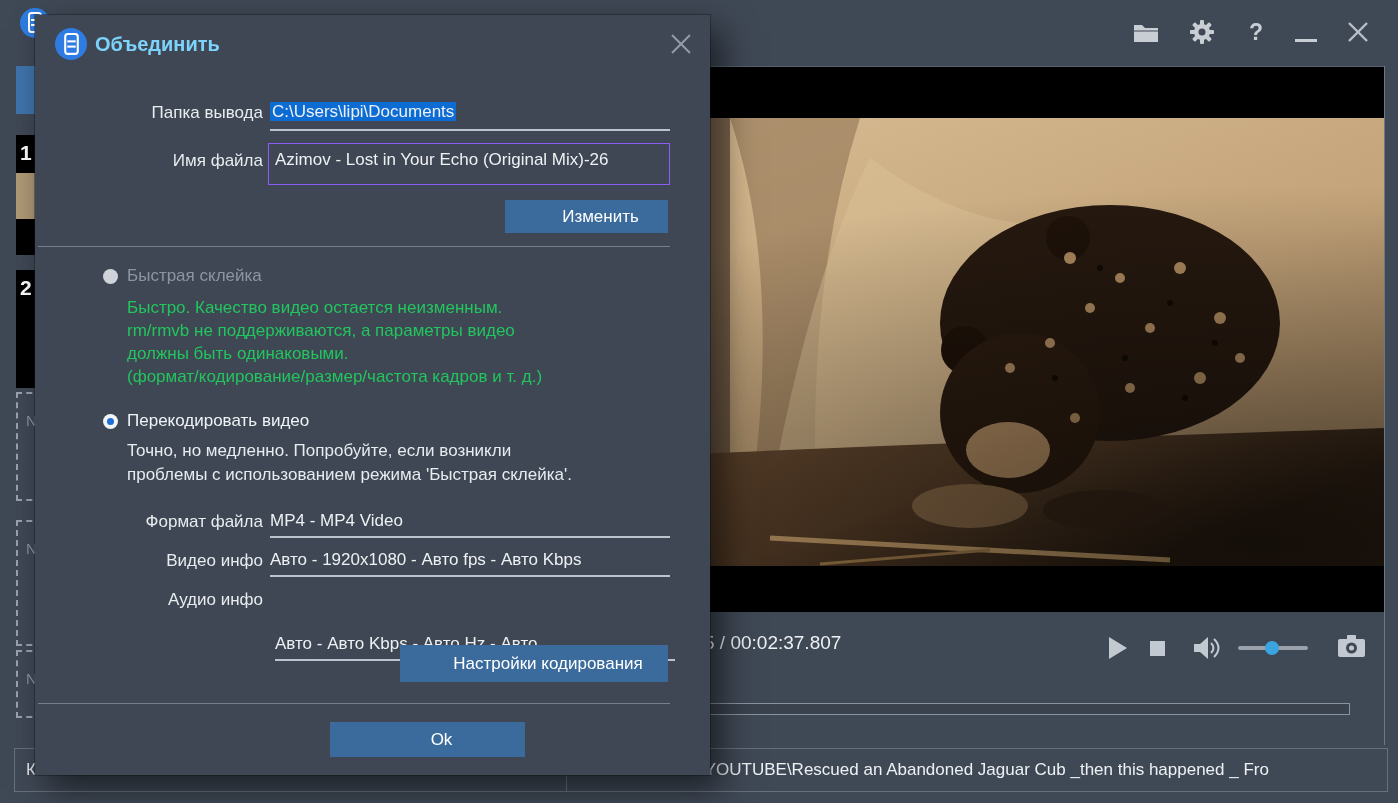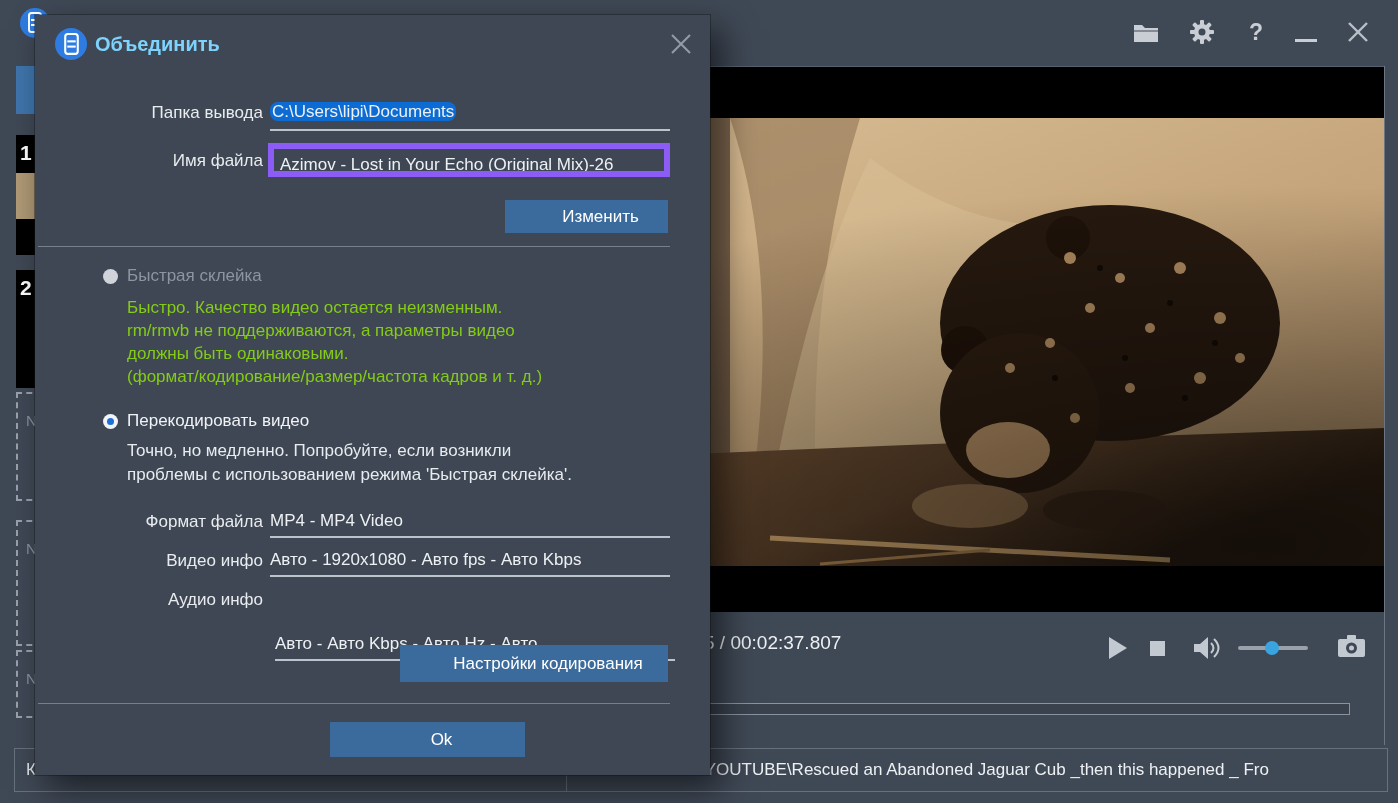--- a/index.html
+++ b/index.html
@@ -48,35 +48,35 @@
             box-shadow:12px 14px 32px rgba(0,0,0,.55), 0 0 0 1px rgba(20,24,30,.4); }
   .dlg { position:absolute; }
   .dlg-logo { left:20px; top:13px; width:32px; height:32px; border-radius:50%; background:#2e7ce2;
               display:flex; align-items:center; justify-content:center; }
   .dlg-title { left:60px; top:18px; font-size:20px; font-weight:bold; color:#7dd3fc; }
   .dlg-close { right:16px; top:16px; width:26px; height:26px; }
 
   .form-label { width:210px; text-align:right; font-size:17px; color:#e9ecef; white-space:nowrap; }
   .field-underline { border-bottom:2px solid #bcc3cc; }
   .sel-text { background:#0c6cd4; color:#fff; padding:0 2px; }
-  .name-input { left:233px; top:128px; width:402px; height:34px; border:6px solid #8b5cf6;
+  .name-input { left:233px; top:128px; width:402px; height:42px; border:1px solid #8b5cf6;
                 background:transparent; color:#eef1f4; font-size:17px; line-height:32px; padding:0 6px;
                 overflow:hidden; white-space:nowrap; font-family:"Liberation Sans", sans-serif; }
 
   .btn { background:#3a6b9c; color:#fff; font-size:17px; display:flex; align-items:center;
          justify-content:center; cursor:pointer; font-family:"Liberation Sans", sans-serif; border:none;padding-left:28px; }
   .divider { left:3px; width:632px; height:1px; background:#767f8c; }
 
   .radio { width:15px; height:15px; border-radius:50%; }
   .radio-disabled { background:#d0d4da; }
   .radio-on { background:#f2f4f7; display:flex; align-items:center; justify-content:center; }
   .radio-dot { width:7px; height:7px; border-radius:50%; background:#1e6fd6; }
   .radio-label { font-size:17px; }
   .dim { color:#8d95a2; }
-  .desc-dim { font-size:17px; line-height:23px; color:#84cc16; }
+  .desc-dim { font-size:17px; line-height:23px; color:#22c55e; }
   .desc-bright { font-size:17px; line-height:24px; color:#e8ebef; }
   .field-value { font-size:17px; color:#eef1f4; white-space:nowrap; }
 </style>
 </head>
 <body>
 
 <div class="screen">
 
   <div class="abs app-logo">
     <svg width="18" height="22" viewBox="0 0 18 22">
@@ -246,21 +246,21 @@
     <div class="dlg dlg-title">Объединить</div>
     <div class="dlg dlg-close">
       <svg width="26" height="26" viewBox="0 0 26 26">
         <line x1="4" y1="4" x2="22" y2="22" stroke="#959ca8" stroke-width="2"></line>
         <line x1="22" y1="4" x2="4" y2="22" stroke="#959ca8" stroke-width="2"></line>
       </svg>
     </div>
 
     <div class="dlg form-label" style="left:18px;top:88px;">Папка вывода</div>
     <div class="dlg field-underline" style="left:235px;top:82px;width:400px;height:34px;">
-      <span class="field-value sel-text" style="line-height:30px;border-radius:8px;">C:\Users\lipi\Documents</span>
+      <span class="field-value sel-text" style="line-height:30px;">C:\Users\lipi\Documents</span>
     </div>
 
     <div class="dlg form-label" style="left:18px;top:136px;">Имя файла</div>
     <div class="dlg name-input">Azimov - Lost in Your Echo (Original Mix)-26</div>
 
     <div class="dlg btn" style="left:470px;top:185px;width:163px;height:33px;">Изменить</div>
 
     <div class="dlg divider" style="top:231px;"></div>
 
     <div class="dlg radio radio-disabled" style="left:68px;top:254px;"></div>

